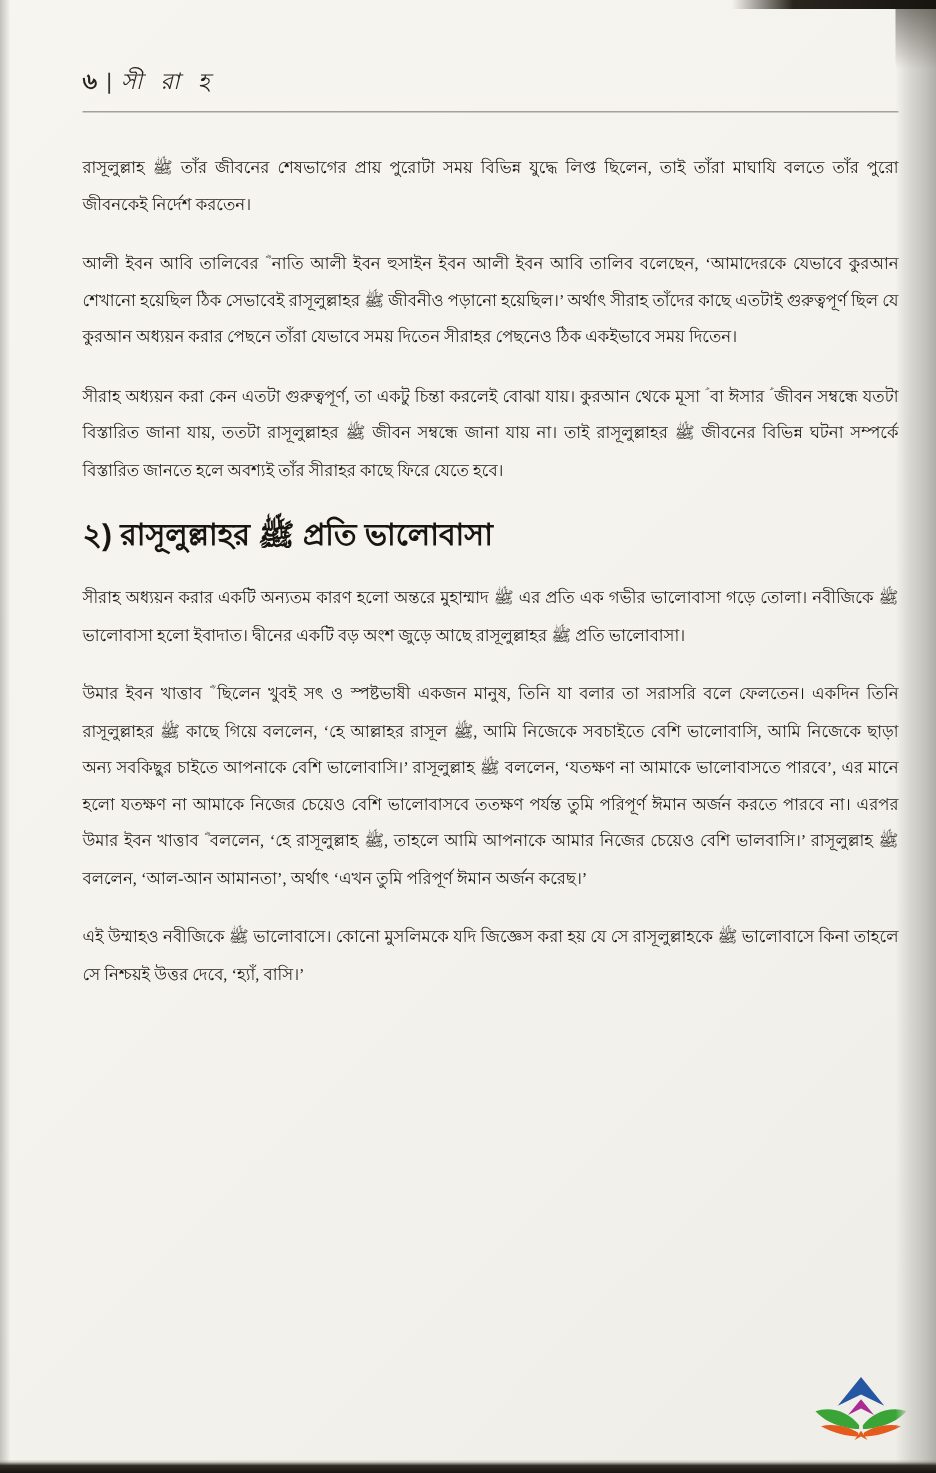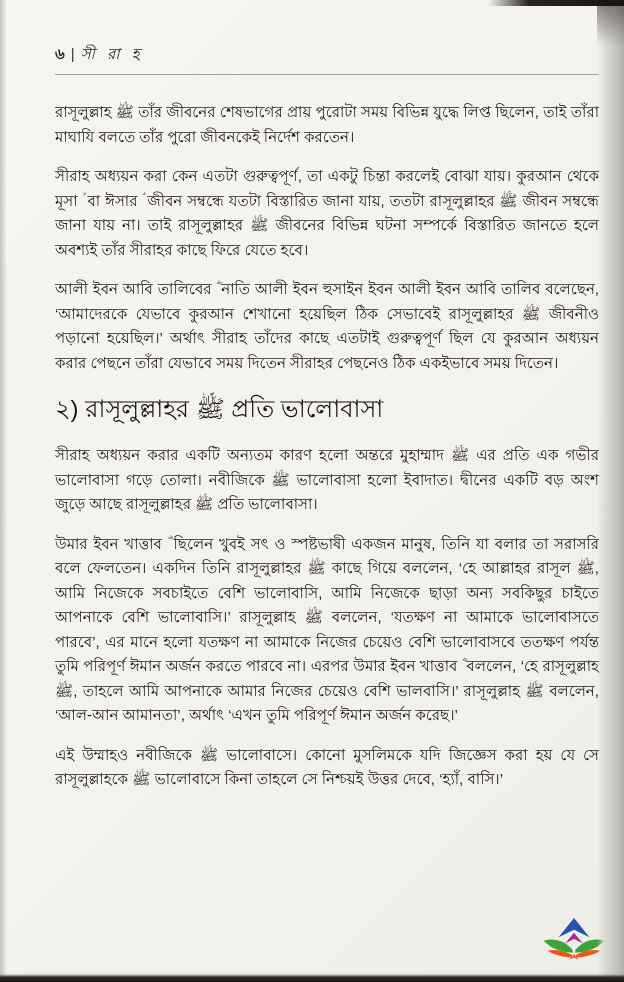--- a/index.html
+++ b/index.html
@@ -65,28 +65,29 @@
     font-size: 15px;
     color: #26221d;
     padding-bottom: 7px;
     border-bottom: 1px solid #a5a19a;
     margin-bottom: 25px;
   }
   .page-number { font-weight: bold; }
   .header-divider { color: #3a362f; }
   .book-title { letter-spacing: 4px; font-style: italic; }
   .body-paragraph {
-    font-size: 15px;
+    font-size: 11px;
     line-height: 24.5px;
     text-align: justify;
     margin: 0 0 15px 0;
+    font-family: Liberation Serif, serif;
   }
   .section-heading {
-    font-size: 24px;
-    font-weight: normal;
+    font-size: 20px;
+    font-weight: bold;
     color: #18140f;
     margin: 14px 0 13px 0;
   }
   .publisher-logo {
     position: absolute;
     left: 543px;
     top: 916px;
     width: 62px;
     height: 46px;
   }
@@ -98,23 +99,23 @@
   <div class="content">
 
     <div class="page-header">
       <span class="page-number">৬</span>
       <span class="header-divider">|</span>
       <span class="book-title">সী রা হ</span>
     </div>
 
     <p class="body-paragraph">রাসূলুল্লাহ ﷺ তাঁর জীবনের শেষভাগের প্রায় পুরোটা সময় বিভিন্ন যুদ্ধে লিপ্ত ছিলেন, তাই তাঁরা মাঘাযি বলতে তাঁর পুরো জীবনকেই নির্দেশ করতেন।</p>
 
+    <p class="body-paragraph">আলী ইবন আবি তালিবের ؓ নাতি আলী ইবন হুসাইন ইবন আলী ইবন আবি তালিব বলেছেন, ‘আমাদেরকে যেভাবে কুরআন শেখানো হয়েছিল ঠিক সেভাবেই রাসূলুল্লাহর ﷺ জীবনীও পড়ানো হয়েছিল।’ অর্থাৎ সীরাহ তাঁদের কাছে এতটাই গুরুত্বপূর্ণ ছিল যে কুরআন অধ্যয়ন করার পেছনে তাঁরা যেভাবে সময় দিতেন সীরাহর পেছনেও ঠিক একইভাবে সময় দিতেন।</p>
+
     <p class="body-paragraph">সীরাহ অধ্যয়ন করা কেন এতটা গুরুত্বপূর্ণ, তা একটু চিন্তা করলেই বোঝা যায়। কুরআন থেকে মূসা ؑ বা ঈসার ؑ জীবন সম্বন্ধে যতটা বিস্তারিত জানা যায়, ততটা রাসূলুল্লাহর ﷺ জীবন সম্বন্ধে জানা যায় না। তাই রাসূলুল্লাহর ﷺ জীবনের বিভিন্ন ঘটনা সম্পর্কে বিস্তারিত জানতে হলে অবশ্যই তাঁর সীরাহর কাছে ফিরে যেতে হবে।</p>
-
-    <p class="body-paragraph">আলী ইবন আবি তালিবের ؓ নাতি আলী ইবন হুসাইন ইবন আলী ইবন আবি তালিব বলেছেন, ‘আমাদেরকে যেভাবে কুরআন শেখানো হয়েছিল ঠিক সেভাবেই রাসূলুল্লাহর ﷺ জীবনীও পড়ানো হয়েছিল।’ অর্থাৎ সীরাহ তাঁদের কাছে এতটাই গুরুত্বপূর্ণ ছিল যে কুরআন অধ্যয়ন করার পেছনে তাঁরা যেভাবে সময় দিতেন সীরাহর পেছনেও ঠিক একইভাবে সময় দিতেন।</p>
 
     <h2 class="section-heading">২) রাসূলুল্লাহর ﷺ প্রতি ভালোবাসা</h2>
 
     <p class="body-paragraph">সীরাহ অধ্যয়ন করার একটি অন্যতম কারণ হলো অন্তরে মুহাম্মাদ ﷺ এর প্রতি এক গভীর ভালোবাসা গড়ে তোলা। নবীজিকে ﷺ ভালোবাসা হলো ইবাদাত। দ্বীনের একটি বড় অংশ জুড়ে আছে রাসূলুল্লাহর ﷺ প্রতি ভালোবাসা।</p>
 
 
 
     <p class="body-paragraph">উমার ইবন খাত্তাব ؓ ছিলেন খুবই সৎ ও স্পষ্টভাষী একজন মানুষ, তিনি যা বলার তা সরাসরি বলে ফেলতেন। একদিন তিনি রাসূলুল্লাহর ﷺ কাছে গিয়ে বললেন, ‘হে আল্লাহর রাসূল ﷺ, আমি নিজেকে সবচাইতে বেশি ভালোবাসি, আমি নিজেকে ছাড়া অন্য সবকিছুর চাইতে আপনাকে বেশি ভালোবাসি।’ রাসূলুল্লাহ ﷺ বললেন, ‘যতক্ষণ না আমাকে ভালোবাসতে পারবে’, এর মানে হলো যতক্ষণ না আমাকে নিজের চেয়েও বেশি ভালোবাসবে ততক্ষণ পর্যন্ত তুমি পরিপূর্ণ ঈমান অর্জন করতে পারবে না। এরপর উমার ইবন খাত্তাব ؓ বললেন, ‘হে রাসূলুল্লাহ ﷺ, তাহলে আমি আপনাকে আমার নিজের চেয়েও বেশি ভালবাসি।’ রাসূলুল্লাহ ﷺ বললেন, ‘আল-আন আমানতা’, অর্থাৎ ‘এখন তুমি পরিপূর্ণ ঈমান অর্জন করেছ।’</p>
 
     <p class="body-paragraph">এই উম্মাহও নবীজিকে ﷺ ভালোবাসে। কোনো মুসলিমকে যদি জিজ্ঞেস করা হয় যে সে রাসূলুল্লাহকে ﷺ ভালোবাসে কিনা তাহলে সে নিশ্চয়ই উত্তর দেবে, ‘হ্যাঁ, বাসি।’</p>

